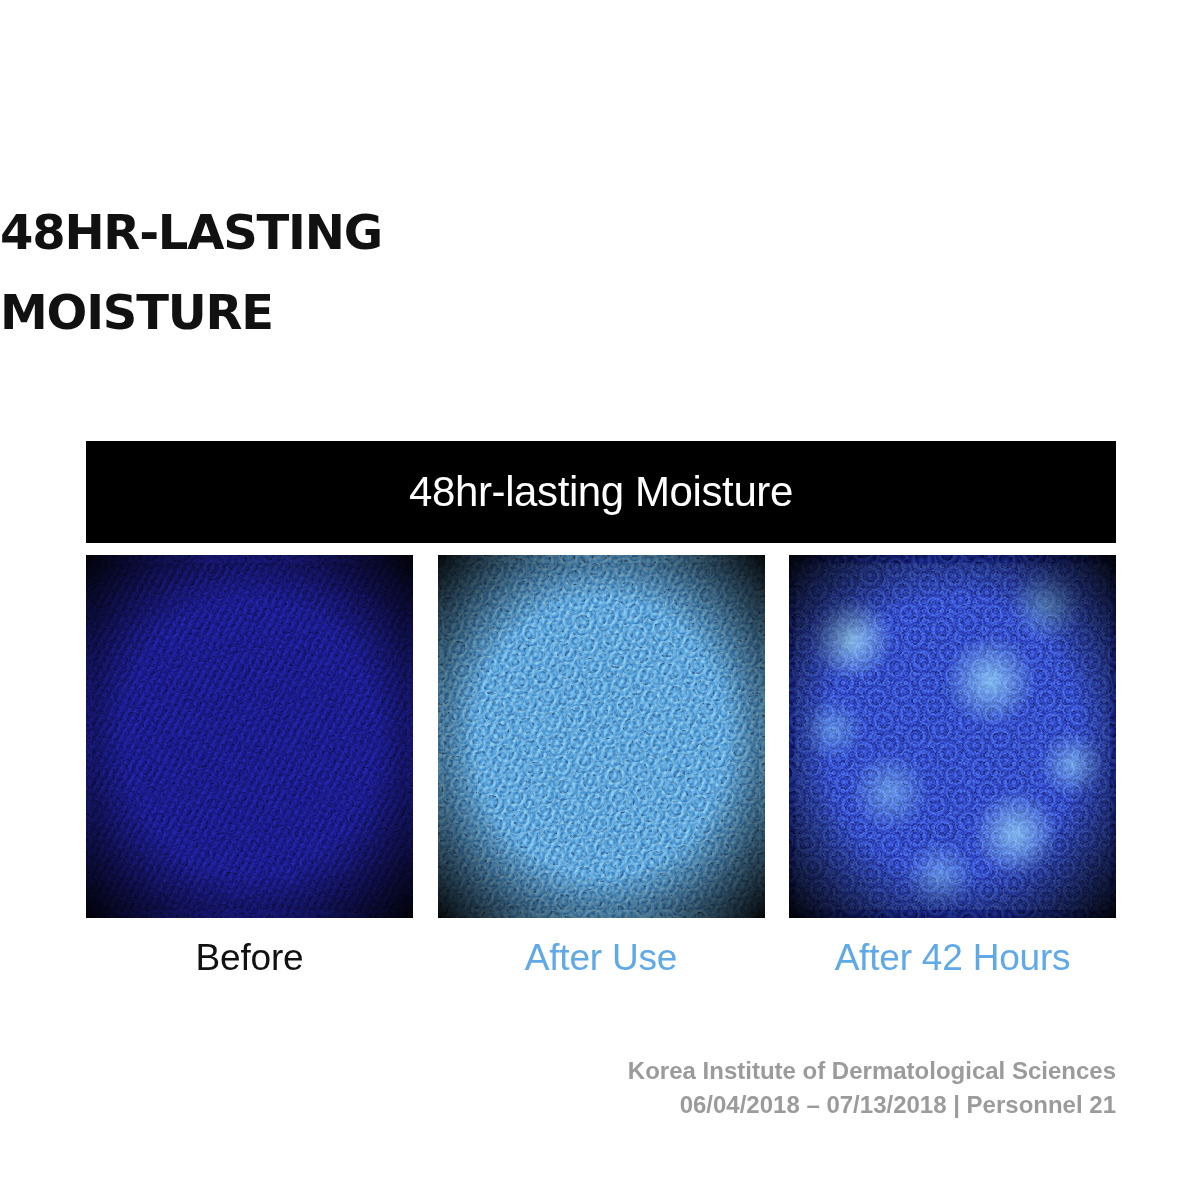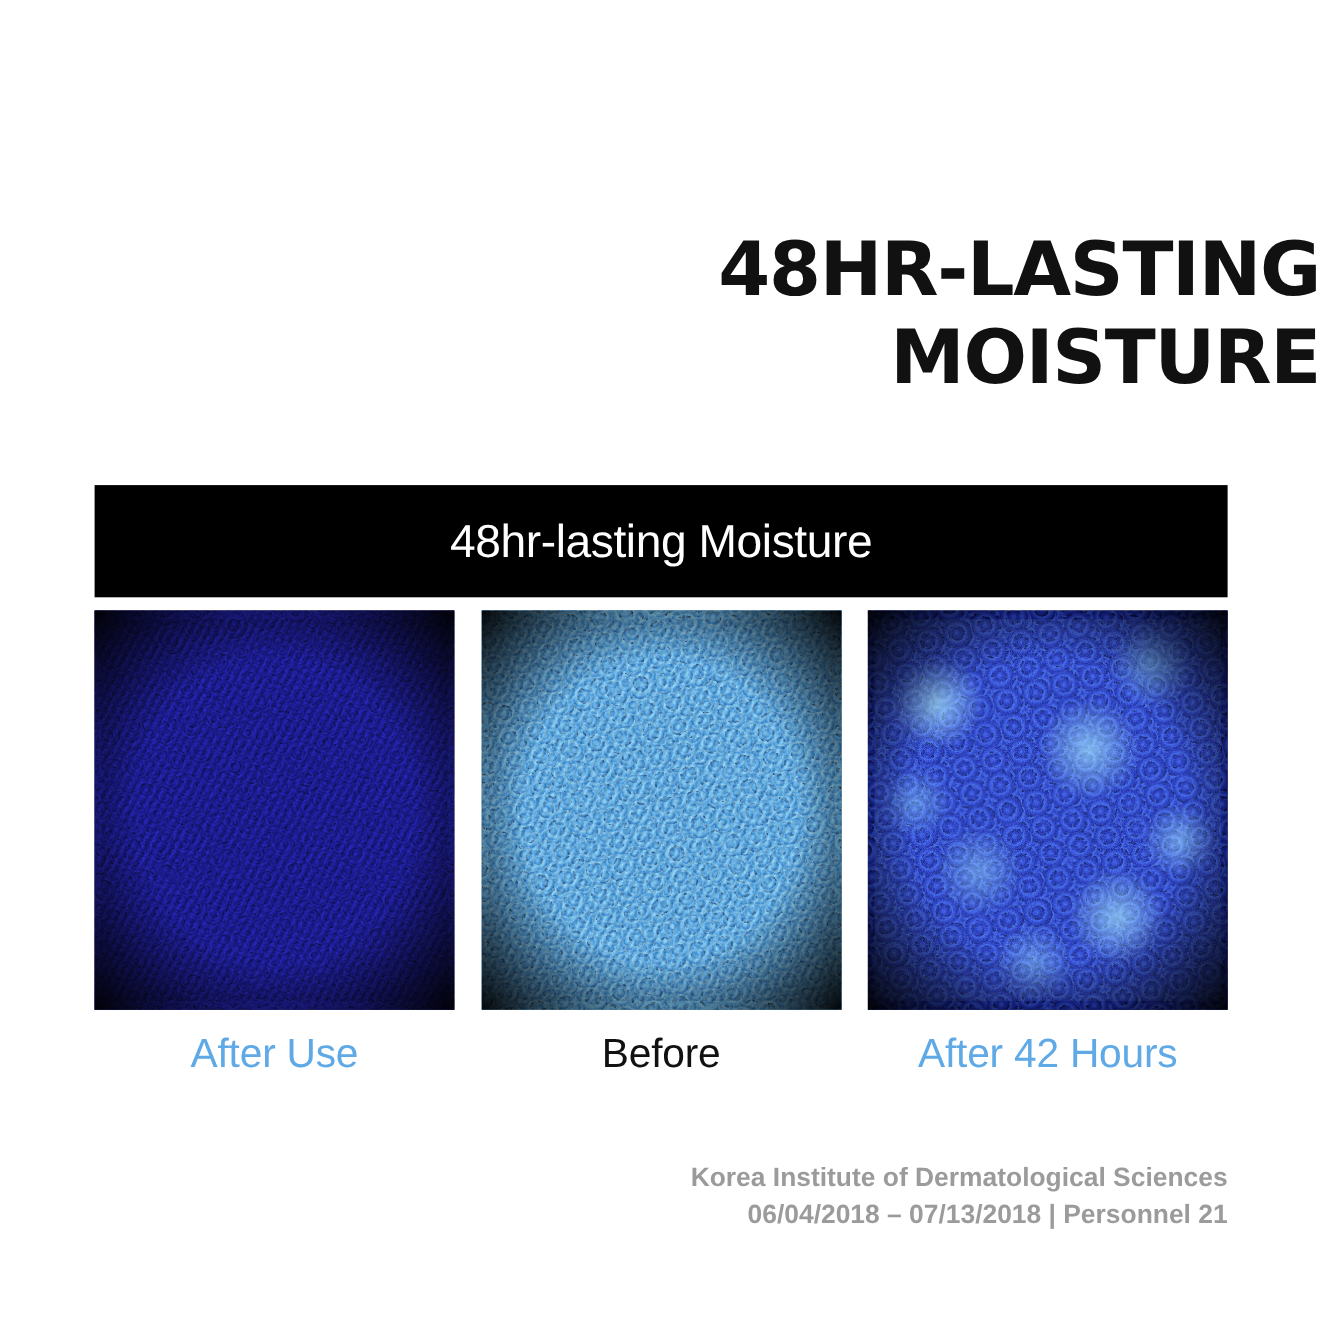--- a/index.html
+++ b/index.html
@@ -20,24 +20,24 @@
     inset: 0;
     background: #ffffff;
   }
 
   
   .headline {
     position: absolute;
     left: 0;
     top: 160px;
     width: 1200px;
-    text-align: right;
+    text-align: left;
     color: #111111;
     font-weight: 800;
-    font-size: 68px;
+    font-size: 48px;
     line-height: 80px;
     letter-spacing: -1.2px;
     font-family: "DejaVu Sans", "Liberation Sans", sans-serif;
   }
   .headline .l1, .headline .l2 { display: block; }
 
   
   .banner {
     position: absolute;
     left: 86px;
@@ -243,22 +243,22 @@
         <div class="tex t1"></div>
         <div class="tex t2"></div>
         <div class="tex t3"></div>
         <div class="vign"></div>
       </div>
     </div>
 
   </div>
 
   <div class="captions">
+    <div class="caption" style="color:#111111">Before</div>
     <div class="caption" style="color:#5ea9e6">After Use</div>
-    <div class="caption" style="color:#111111">Before</div>
     <div class="caption" style="color:#5ea9e6">After 42 Hours</div>
   </div>
 
   <div class="footer">
     <div>Korea Institute of Dermatological Sciences</div>
     <div>06/04/2018 – 07/13/2018 | Personnel 21</div>
   </div>
 
 </div>
 

